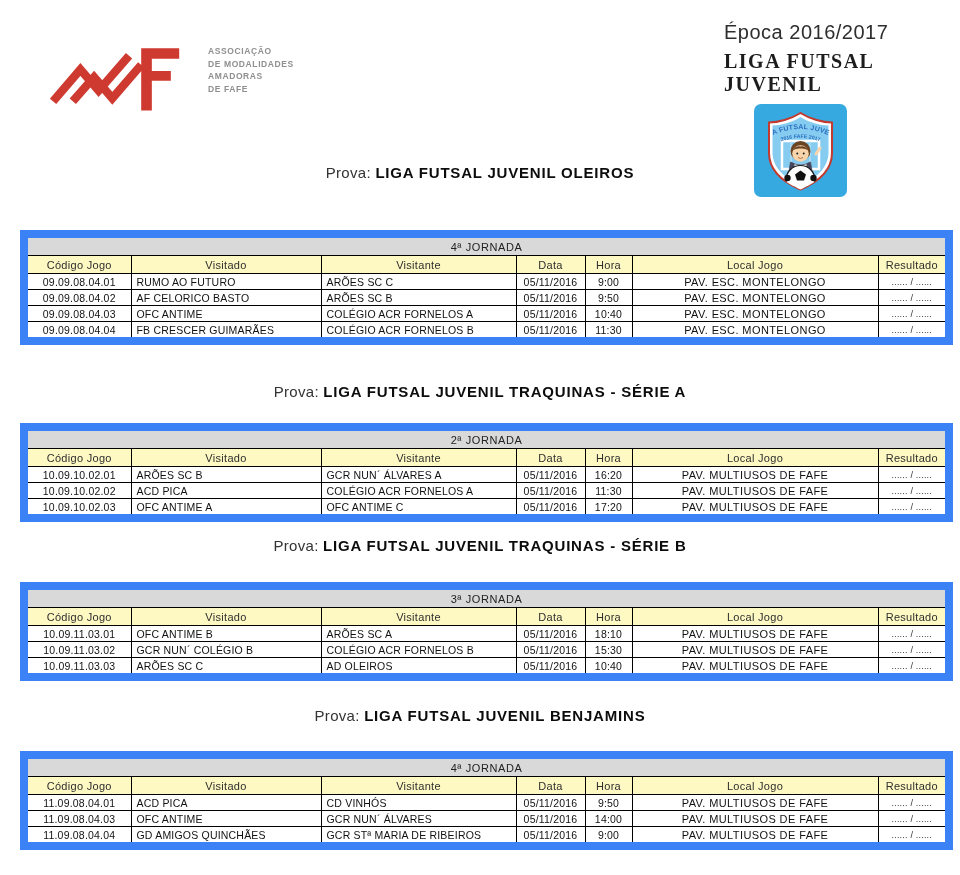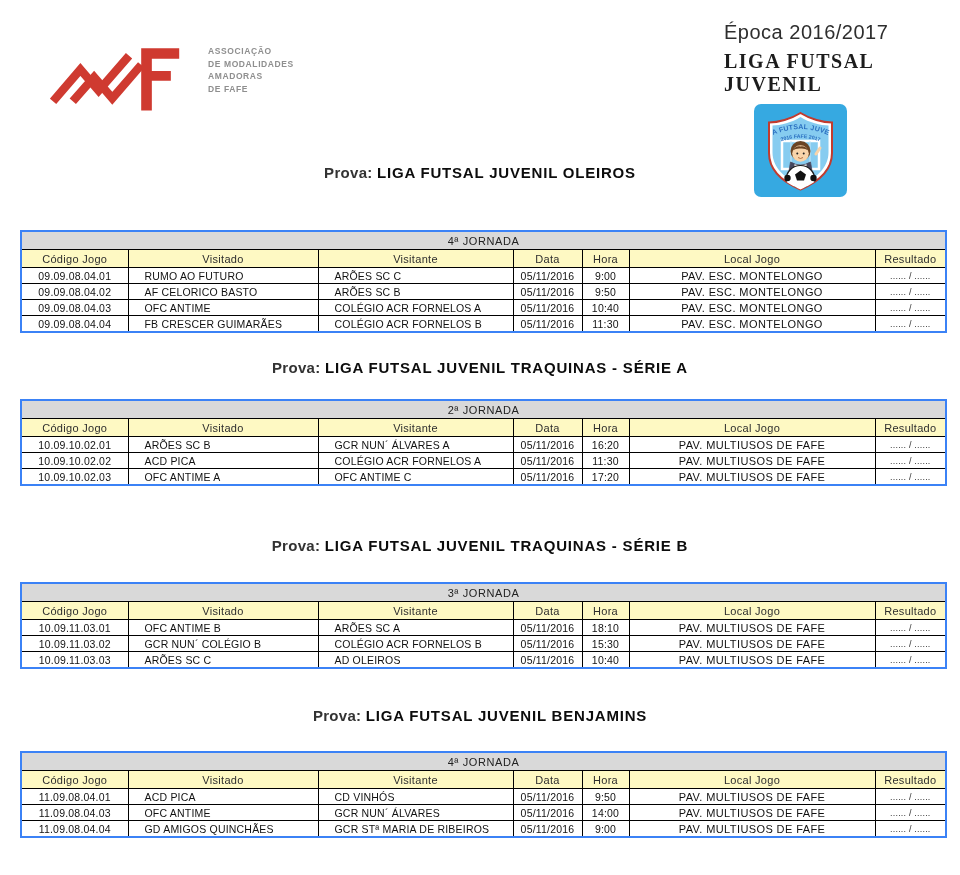--- a/index.html
+++ b/index.html
@@ -11,43 +11,43 @@
   .logo-svg{position:absolute;left:50px;top:36px;width:152px;height:76px;}
   .org-text{position:absolute;left:208px;top:45px;font-size:8.5px;line-height:12.5px;
     letter-spacing:.6px;color:#8f8f8f;font-weight:700;}
   .season{position:absolute;left:724px;top:21px;font-size:20px;color:#2e2e2e;letter-spacing:.5px;}
   .league-title{position:absolute;left:724px;top:50px;font-family:"Liberation Serif","DejaVu Serif",serif;
     font-size:20px;font-weight:700;letter-spacing:1.5px;line-height:23px;color:#1c1c1c;}
   .badge-svg{position:absolute;left:754px;top:104px;width:93px;height:93px;}
   
   .section{position:absolute;left:0;width:960px;}
   .section:nth-child(1){top:163px;}
-  .section:nth-child(2){top:358px;}
+  .section:nth-child(2){top:382px;}
   .section:nth-child(3){top:536px;}
   .section:nth-child(4){top:706px;}
   .sec-title{text-align:center;font-size:15px;line-height:19px;letter-spacing:.3px;}
-  .sec-title .prova{font-weight:700;color:#333;margin-top:8px;}
+  .sec-title .prova{font-weight:400;color:#333;margin-top:8px;}
   .sec-title .bold{font-weight:700;color:#0c0c0c;letter-spacing:.8px;}
   .section:nth-child(1) table{margin-top:48px;}
   .section:nth-child(2) table{margin-top:22px;}
   .section:nth-child(3) table{margin-top:27px;border-radius:15px;}
   .section:nth-child(4) table{margin-top:26px;}
   
   table{border-collapse:collapse;table-layout:fixed;width:925px;margin-left:20px;
-    border:2px solid #3b82f6;}
+    border:8px solid #3b82f6;}
   th,td{border:1px solid #000;padding:0 3px;overflow:hidden;white-space:nowrap;}
   col.c0{width:107px}col.c1{width:190px}col.c2{width:195px}col.c3{width:69px}
   col.c4{width:47px}col.c5{width:246px}col.c6{width:71px}
   td.jornada{background:#d9d9d9;text-align:center;font-size:11px;height:17px;
     color:#222;letter-spacing:.6px;}
   th{background:#fef9c3;font-weight:400;font-size:11px;color:#2e2e2e;height:17px;
     text-align:center;letter-spacing:.3px;}
   td.cell{height:15px;font-size:10.5px;letter-spacing:.2px;color:#111;}
   td.c0,td.c3,td.c4,td.c5,td.c6{text-align:center;}
-  td.c1,td.c2{text-align:left;padding-left:16px;}
+  td.c1,td.c2{text-align:left;padding-left:5px;}
   td.c5{font-size:11px;letter-spacing:.4px;}
   td.c6{font-size:9px;color:#333;}
 </style>
 </head>
 <body>
 
 <svg class="logo-svg" viewBox="0 0 200 100" aria-hidden="true">
   <polyline points="4,86 40,44 64,72 104,26" fill="none" stroke="#cf3a30" stroke-width="11"></polyline>
   <polyline points="30,86 58,54 82,82 120,38" fill="none" stroke="#cf3a30" stroke-width="11"></polyline>
   <path d="M120 16 H170 V30 H134 V46 H159 V59 H134 V98 H120 Z" fill="#cf3a30"></path>

